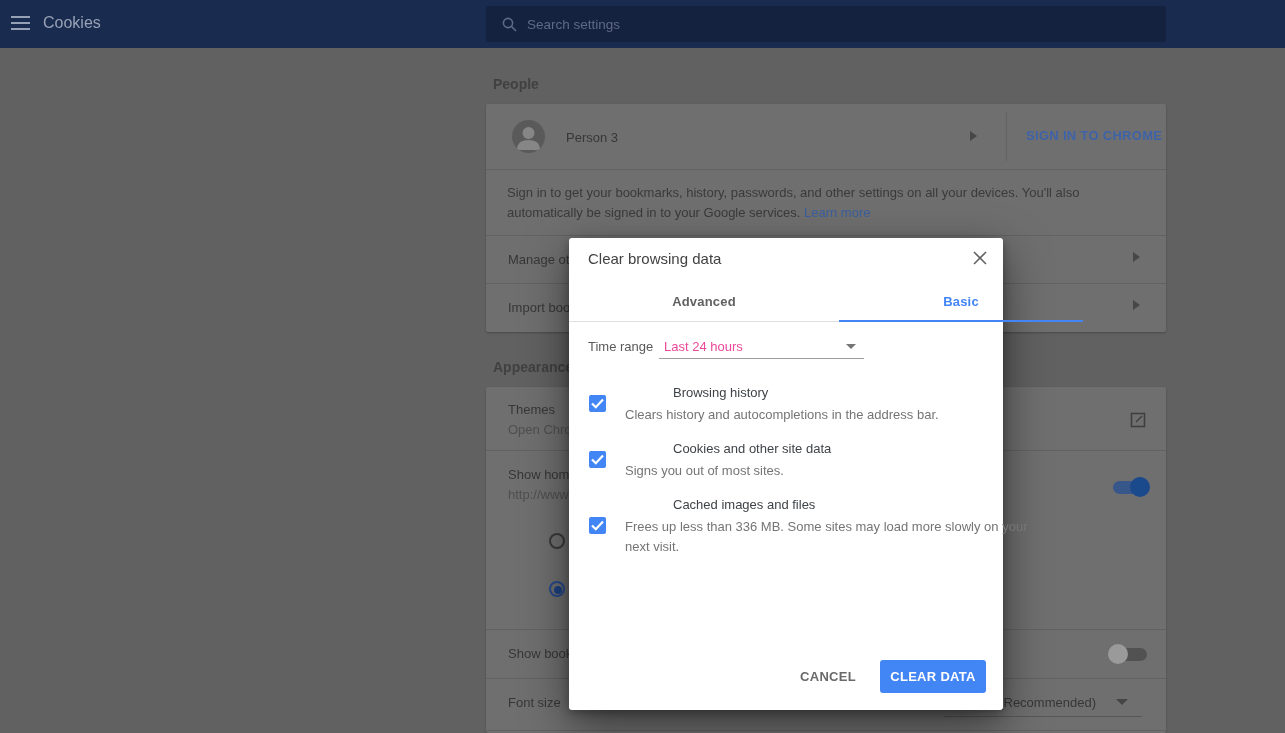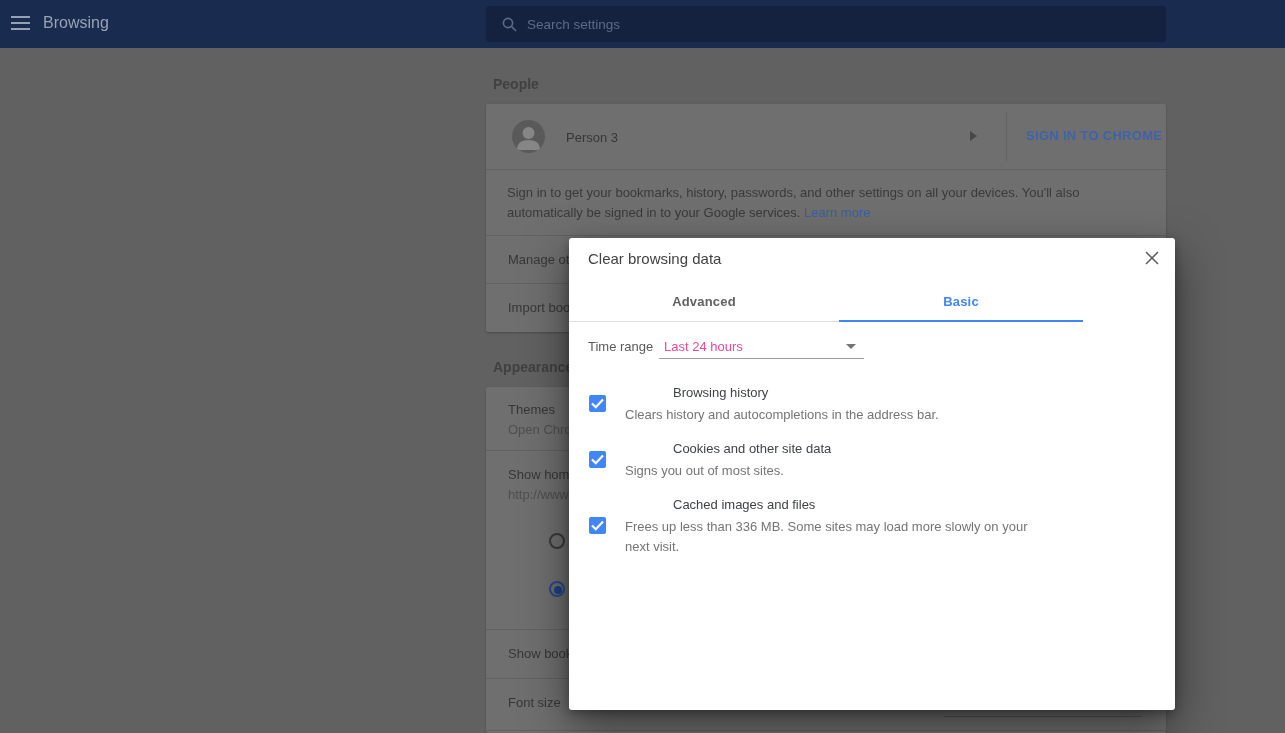--- a/index.html
+++ b/index.html
@@ -51,21 +51,21 @@
   .radio.checked::after { content:""; position:absolute; left:3px; top:3px; width:8px; height:8px; border-radius:50%; background:#1d4080; }
 
   .extlink-icon { position:absolute; left:644px; top:25px; }
 
   
   .fs-value { position:absolute; font-size:13px; color:#373737; }
   .select-underline { position:absolute; height:1px; background:#585858; }
   .caret-dim { position:absolute; width:0; height:0; border-left:6px solid transparent; border-right:6px solid transparent; border-top:6px solid #454545; }
 
   
-  .dialog { position:absolute; left:569px; top:238px; width:606px; height:472px; background:#ffffff; border-radius:3px;
+  .dialog { position:absolute; left:569px; top:238px; width:434px; height:472px; background:#ffffff; border-radius:3px;
             box-shadow:0 16px 45px rgba(0,0,0,.5), 0 3px 10px rgba(0,0,0,.3); }
   .dlg-title { position:absolute; left:19px; top:12px; font-size:15px; color:#424242; }
   .dlg-close { position:absolute; right:13px; top:10px; width:20px; height:20px; cursor:pointer; }
   .tabs { position:absolute; left:0; top:43px; width:514px; height:41px; border-bottom:1px solid #e0e0e0; display:flex; }
   .tab { display:flex; align-items:center; justify-content:center; font-size:13px; font-weight:bold; letter-spacing:.2px; cursor:pointer; }
   .tab.basic { width:244px; color:#4285f4; position:relative; }
   .tab.basic::after { content:""; position:absolute; left:0; bottom:-1px; width:244px; height:2px; background:#4285f4; }
   .tab.advanced { width:270px; color:#616161; }
 
   .tr-label { position:absolute; left:19px; top:101px; font-size:13px; color:#5a5a5a; }
@@ -85,21 +85,21 @@
 </style>
 </head>
 <body>
 
 <div class="header">
   <div class="hamburger">
       <span></span>
       <span></span>
       <span></span>
     </div>
-  <div class="header-title">Browsing</div>
+  <div class="header-title">Cookies</div>
   <div class="searchbox">
     <svg width="15" height="15" viewBox="0 0 15 15">
       <circle cx="6" cy="6" r="4.6" fill="none" stroke="#5e6a86" stroke-width="1.6"></circle>
       <line x1="9.5" y1="9.5" x2="14" y2="14" stroke="#5e6a86" stroke-width="1.6"></line>
     </svg>
     <input type="text" placeholder="Search settings" style="">
   </div>
 </div>
 
 <div class="section-heading" style="top:76px;">People</div>
@@ -218,13 +218,17 @@
   <div class="opt-desc" style="top:223px;">Signs you out of most sites.</div>
 
   <div class="checkbox" style="top:279px;">
     <svg width="13" height="11" viewBox="0 0 13 11">
       <polyline points="1,5.5 4.8,9.2 12,1.5" fill="none" stroke="#ffffff" stroke-width="2.2"></polyline>
     </svg>
   </div>
   <div class="opt-title" style="top:259px;">Cached images and files</div>
   <div class="opt-desc" style="top:279px;">Frees up less than 336 MB. Some sites may load more slowly on your next visit.</div>
 
+  <div class="dlg-buttons">
+    <div class="btn-cancel">CANCEL</div>
+    <button class="btn-clear">CLEAR DATA</button>
+  </div>
 </div>
 
 </body></html>

